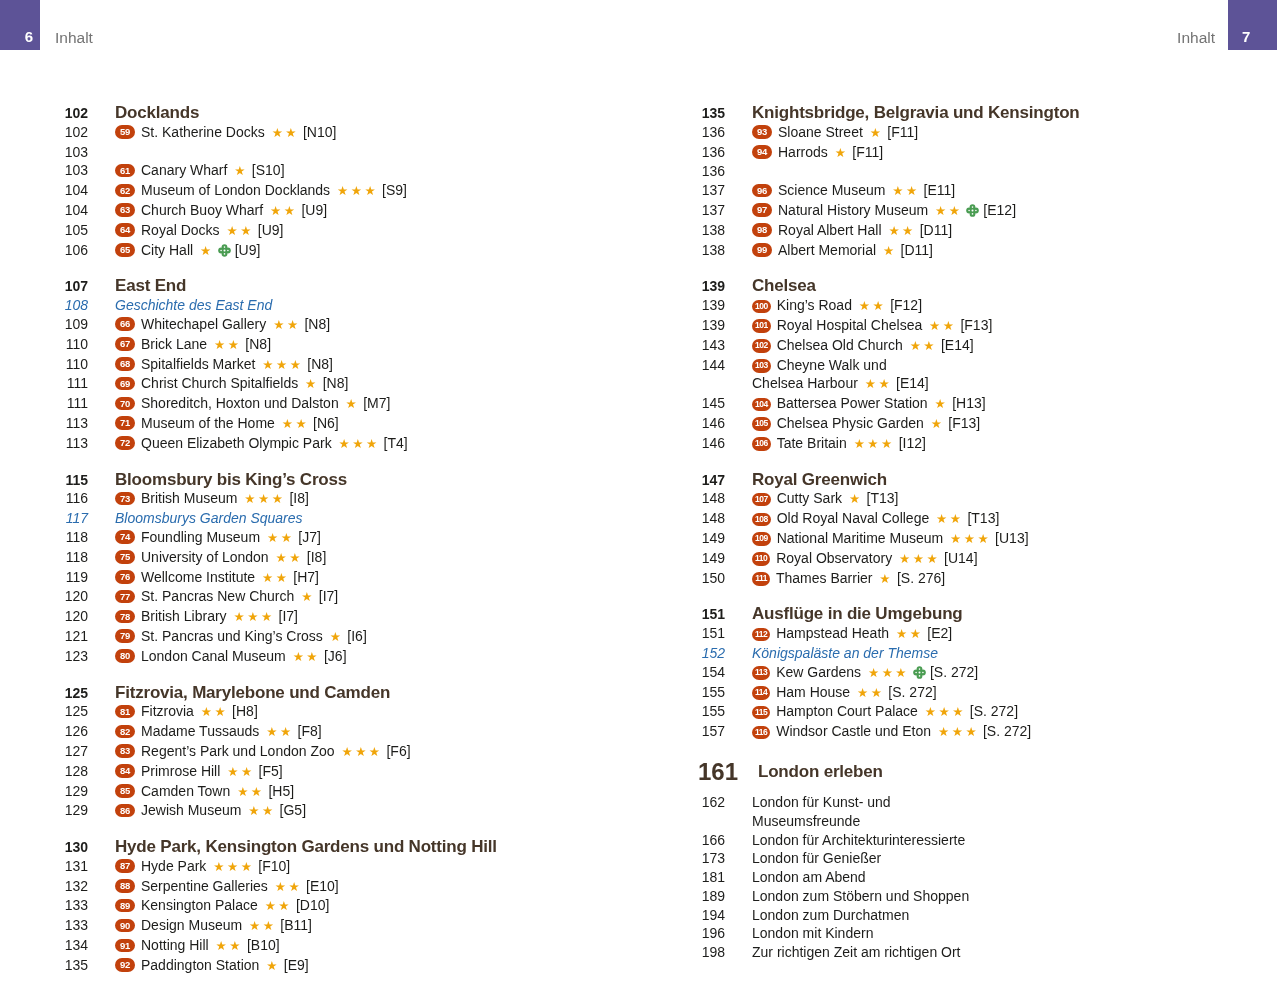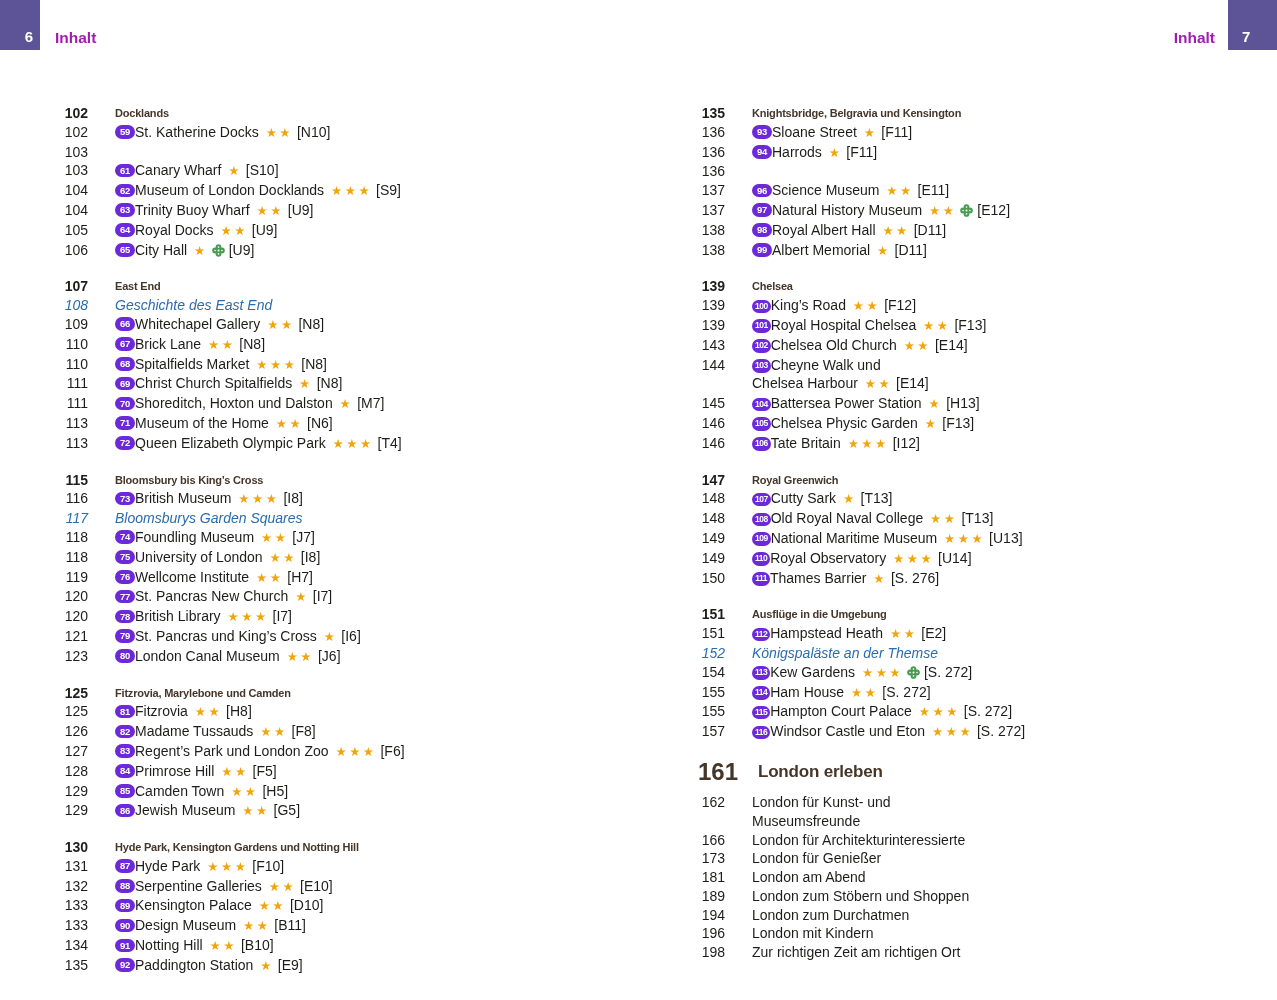--- a/index.html
+++ b/index.html
@@ -11,47 +11,47 @@
   }
   
   .tab {
     position:absolute; top:0; height:50px; background:#5d5397;
     color:#ffffff; font-weight:bold; font-size:15px;
     display:flex; align-items:flex-end; box-sizing:border-box;
   }
   .tab-left  { left:0;  width:40px; justify-content:flex-end;  padding:0 7px 5px 0; }
   .tab-right { right:0; width:49px; justify-content:flex-start; padding:0 0 5px 14px; }
   .inhalt {
-    position:absolute; top:29px; font-size:15.5px; font-weight:bold; color:#a21caf;
+    position:absolute; top:29px; font-size:15.5px; font-weight:normal; color:#737373;
   }
   .inhalt-left  { left:55px; }
   .inhalt-right { right:62px; }
 
   
   .col { position:absolute; top:104px; }
   .col-left  { left:55px;  width:600px; }
   .col-right { left:692px; width:585px; }
 
   .section { margin-bottom:17px; }
   .row { display:flex; line-height:18.8px; font-size:14px; }
   .num { width:33px; text-align:right; flex:none; }
   .content { margin-left:27px; }
 
-  .section-head .content { font-weight:bold; font-size:11px; color:#453629; letter-spacing:-0.2px; }
+  .section-head .content { font-weight:bold; font-size:17px; color:#453629; letter-spacing:-0.2px; }
   .section-head .num { font-weight:bold; color:#1d1d1b; }
   .section-large { margin-top:7px; }
   .section-large .section-head { line-height:26px; margin-bottom:8px; }
   .section-large .section-head .content { font-size:17px; }
   .section-large .section-head .num { font-size:24px; color:#453629;margin-left:6px; }
 
   .badge {
-    display:inline-block; background:#6d28d9; color:#ffffff;
+    display:inline-block; background:#c2410c; color:#ffffff;
     font-weight:bold; font-size:9.5px; line-height:13.5px;
     min-width:12px; padding:0 4px; border-radius:9px; text-align:center;
-    vertical-align:1.5px; letter-spacing:-0.3px;
+    vertical-align:1.5px; margin-right:6px; letter-spacing:-0.3px;
   }
   .badge.wide { font-size:8.5px; padding:0 3px; letter-spacing:-0.5px; }
 
   .stars { color:#f0a50a; font-size:12.5px; letter-spacing:2.5px; margin-left:3px; white-space:nowrap; }
   .ref { color:#1d1d1b; }
   .clover-wrap { margin-right:4px; }
   .clover-wrap svg { vertical-align:-2px; }
 
   .feature .num, .feature .content {
     color:#2a6cae; font-style:italic;
@@ -86,21 +86,21 @@
       <div class="row">
         <span class="num">103</span>
         <span class="content"><span class="badge">61</span><span class="t">Canary Wharf</span> <span class="stars">★</span> <span class="ref">[S10]</span></span>
       </div>
       <div class="row">
         <span class="num">104</span>
         <span class="content"><span class="badge">62</span><span class="t">Museum of London Docklands</span> <span class="stars">★★★</span> <span class="ref">[S9]</span></span>
       </div>
       <div class="row">
         <span class="num">104</span>
-        <span class="content"><span class="badge">63</span><span class="t">Trinity Buoy Wharf</span> <span class="stars">★★</span> <span class="ref">[U9]</span></span>
+        <span class="content"><span class="badge">63</span><span class="t">Church Buoy Wharf</span> <span class="stars">★★</span> <span class="ref">[U9]</span></span>
       </div>
       <div class="row">
         <span class="num">105</span>
         <span class="content"><span class="badge">64</span><span class="t">Royal Docks</span> <span class="stars">★★</span> <span class="ref">[U9]</span></span>
       </div>
       <div class="row">
         <span class="num">106</span>
         <span class="content"><span class="badge">65</span><span class="t">City Hall</span> <span class="stars">★</span> <span class="clover-wrap"><svg width="13" height="13" viewBox="0 0 13 13">
               <g fill="#4a9c52">
                 <circle cx="6.5" cy="3.1" r="2.9"></circle>

